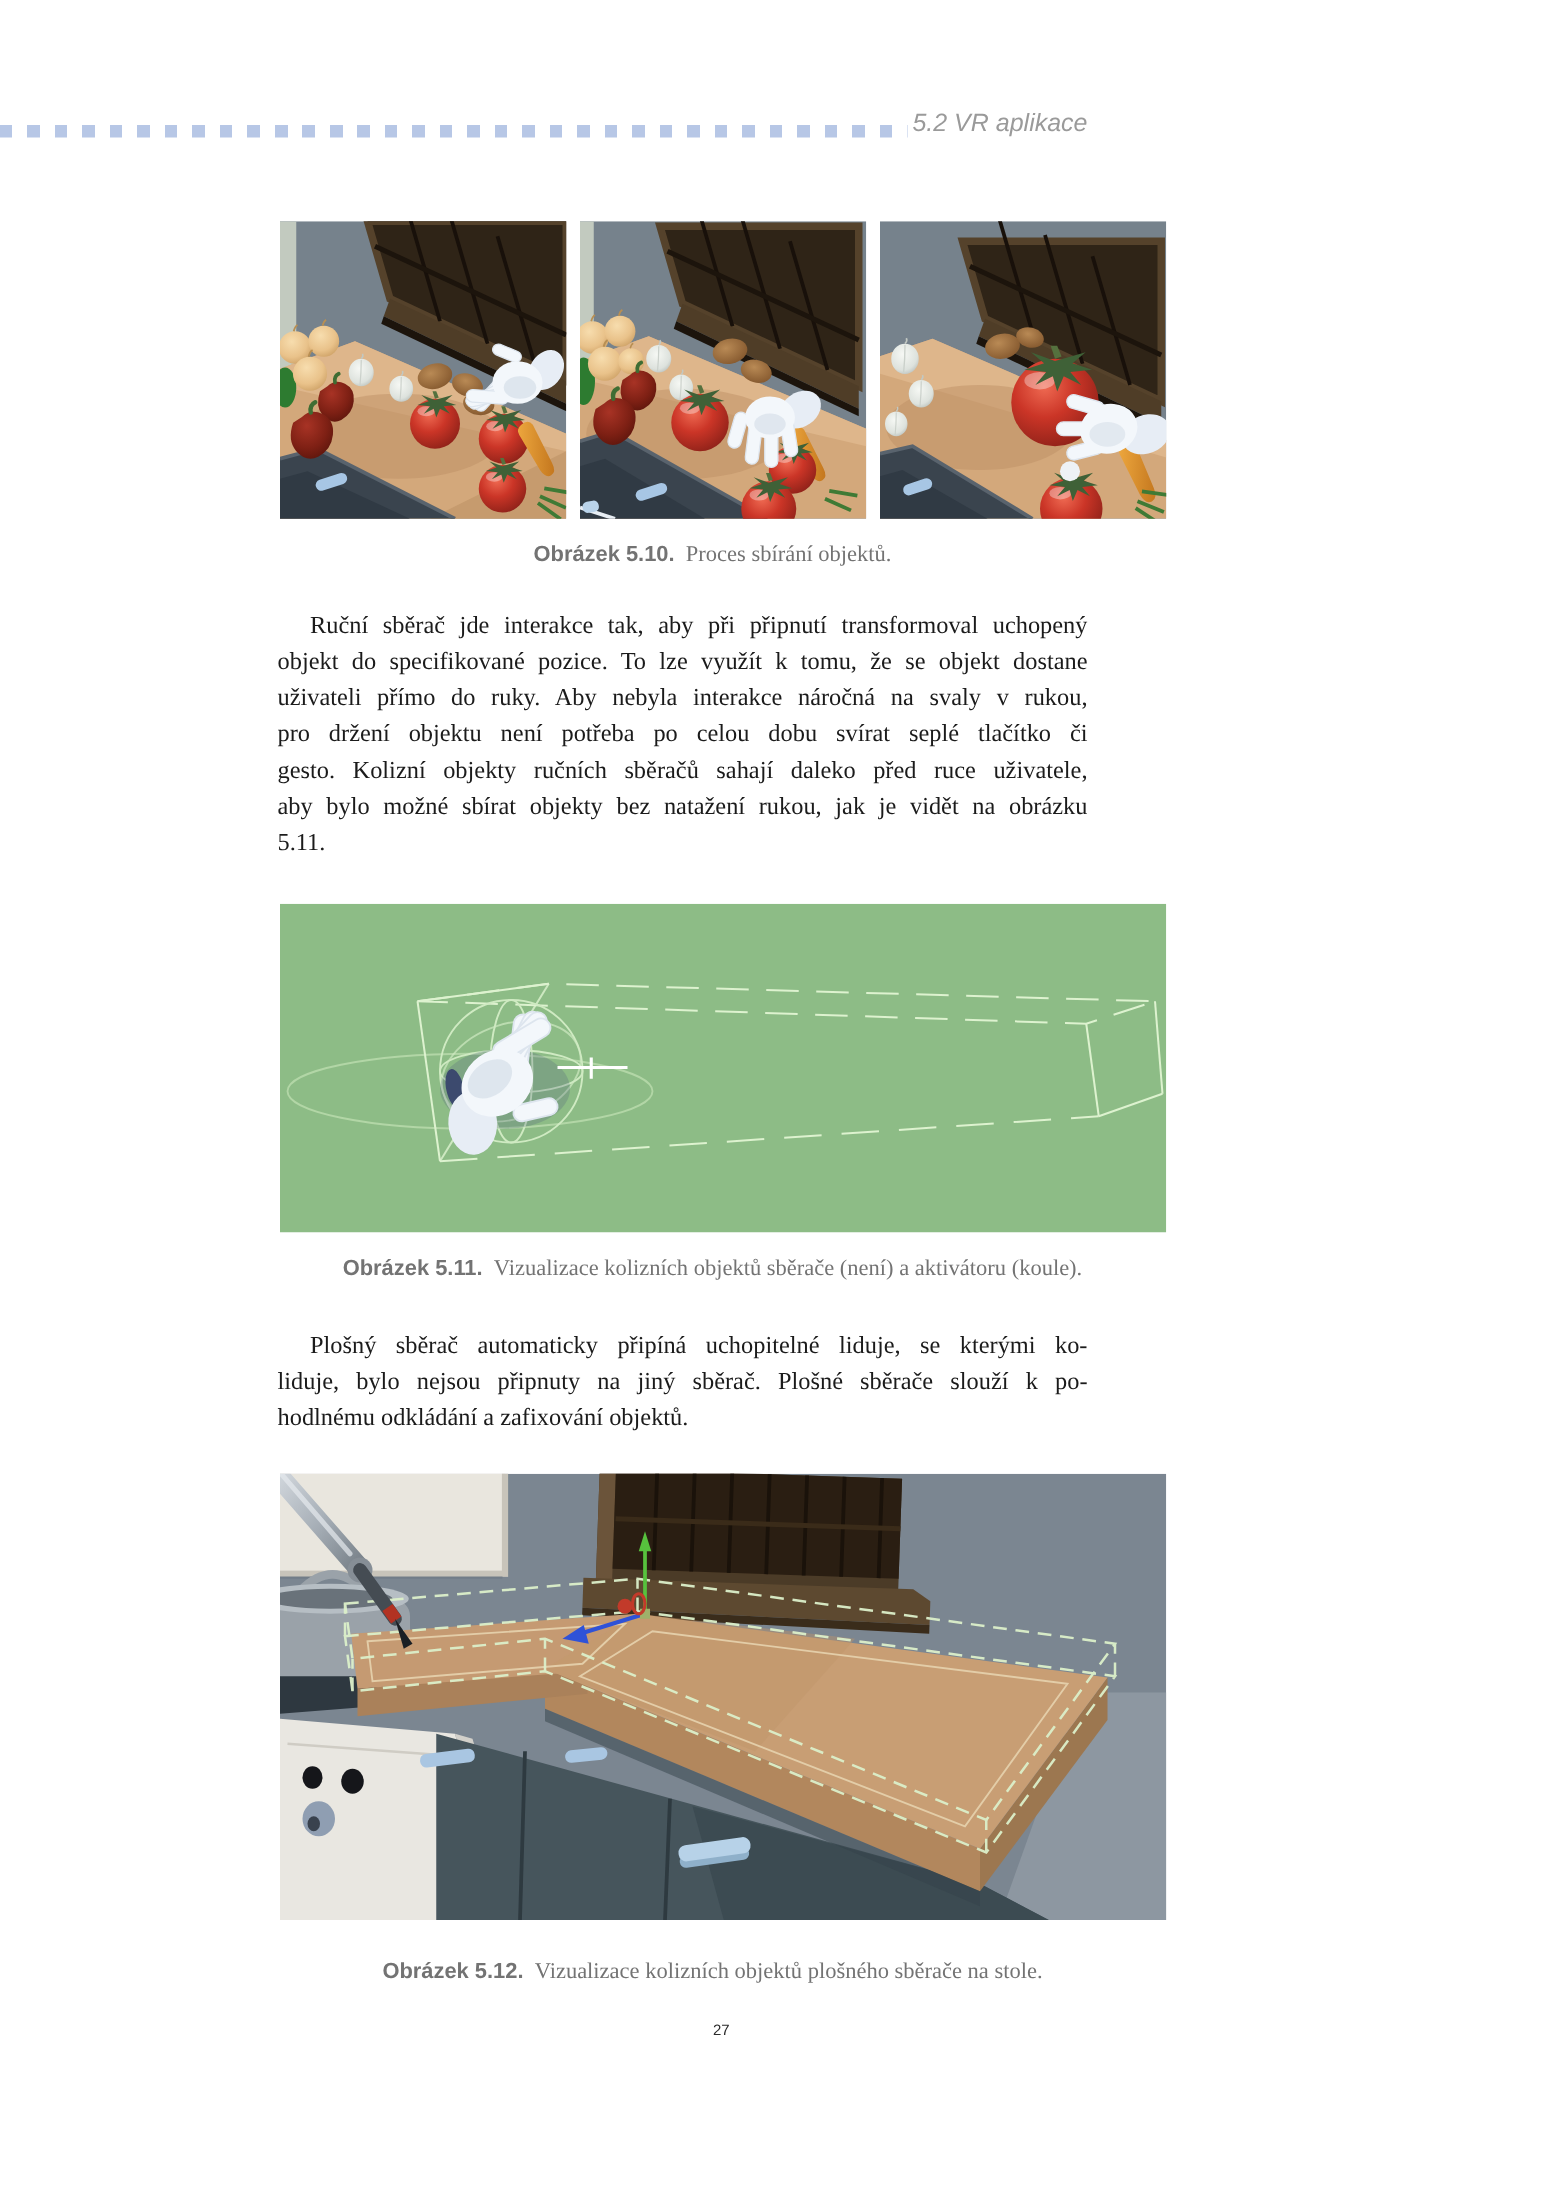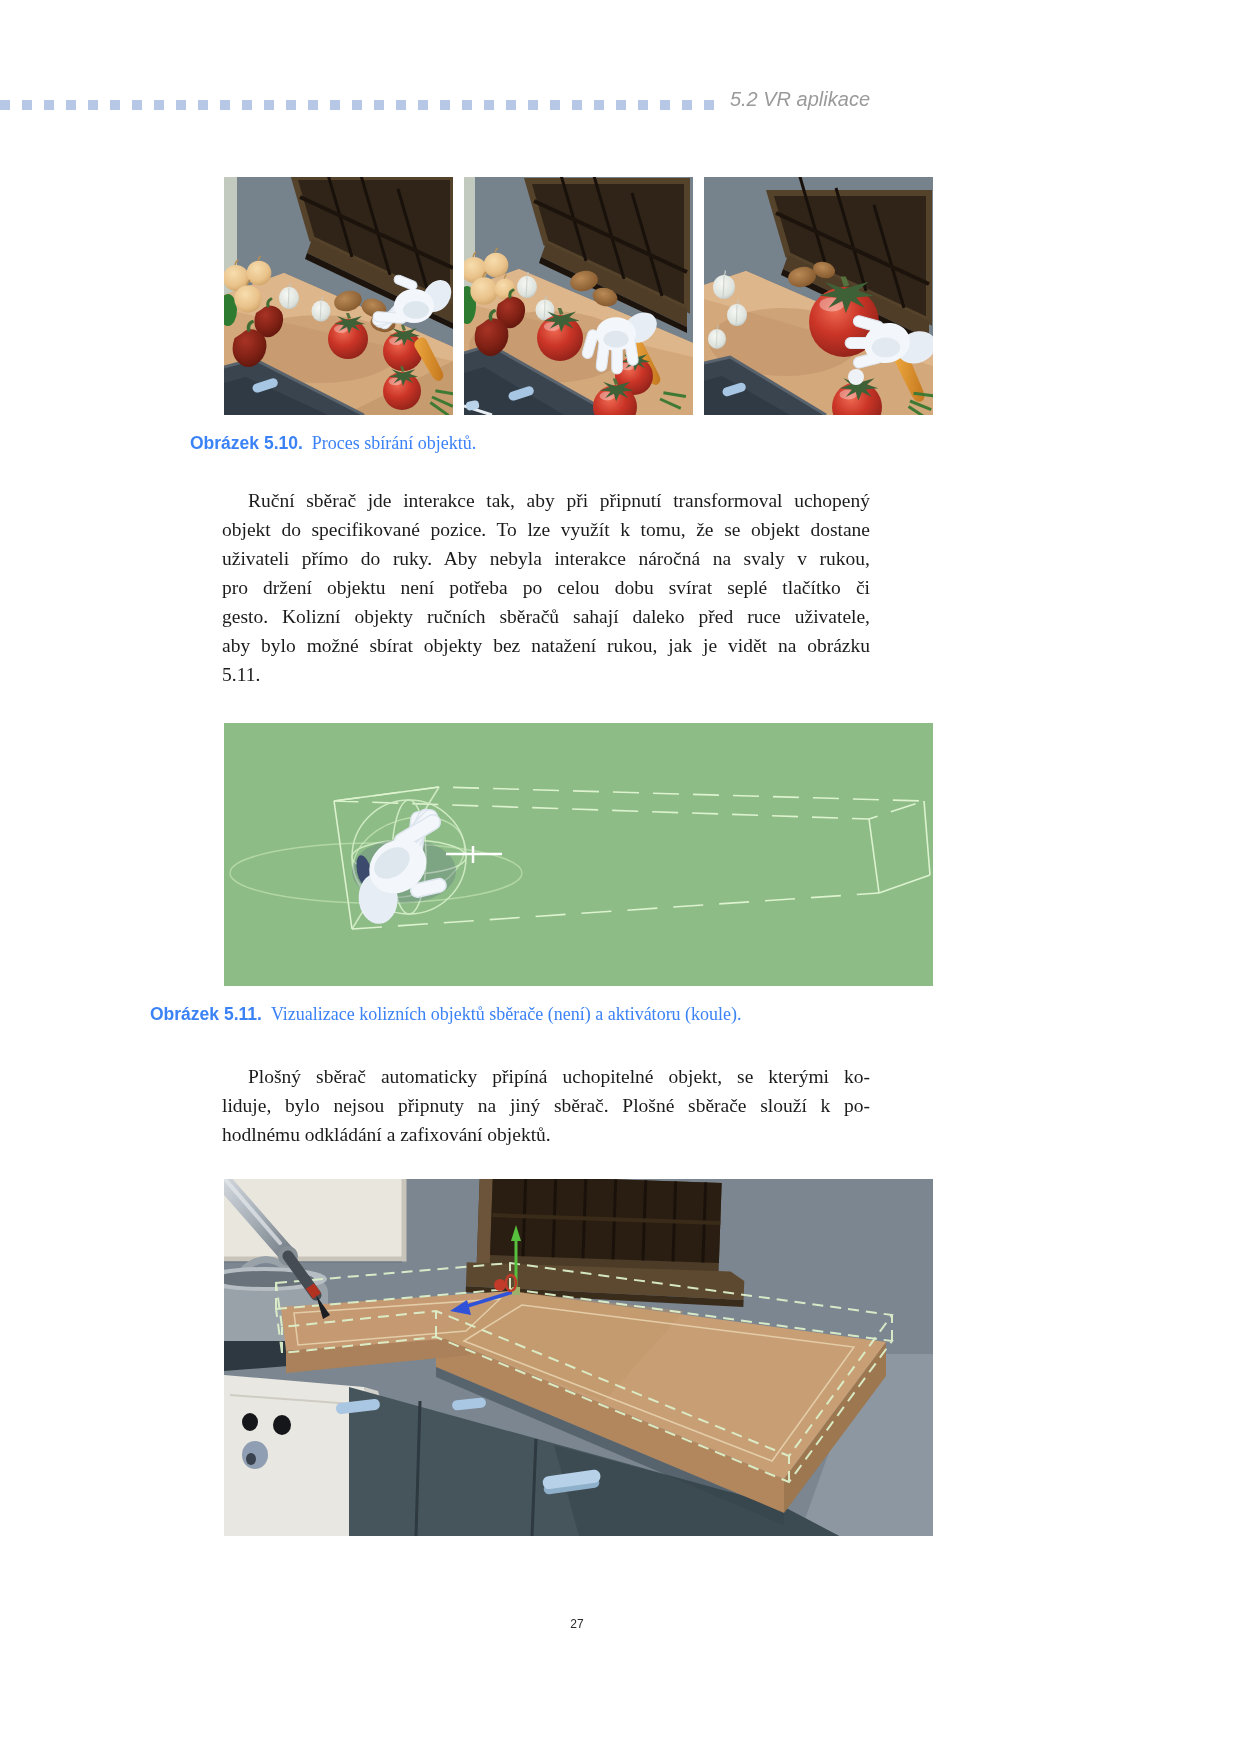--- a/index.html
+++ b/index.html
@@ -9,21 +9,21 @@
   .hdr-dots{position:absolute;left:0;top:100px;width:726px;height:10px;
             background:repeating-linear-gradient(to right,#b7c7e6 0 10px,transparent 10px 22px);}
   .hdr-sec{position:absolute;left:560px;top:88px;width:310px;text-align:right;
            font-family:"Liberation Sans",sans-serif;font-style:italic;font-size:20px;color:#9a9a9a;}
   
   .figrow{position:absolute;left:224px;top:177px;width:709px;height:238px;display:flex;gap:11px;}
   .figrow svg{display:block;}
   .fig11{position:absolute;left:224px;top:723px;width:709px;height:263px;}
   .fig12{position:absolute;left:224px;top:1179px;width:709px;height:357px;}
   
-  .caption{position:absolute;font-size:18px;color:#3b82f6;}
+  .caption{position:absolute;text-align:center;font-size:18px;color:#737373;}
   .cap510{left:190px;top:433px;width:760px;}
   .cap511{left:150px;top:1004px;width:840px;}
   .cap512{left:190px;top:1566px;width:760px;}
   .cap-label{font-family:"Liberation Sans",sans-serif;font-weight:bold;font-size:17.5px;margin-right:9px;}
   
   .para{position:absolute;left:222px;width:648px;font-size:19.5px;line-height:29px;}
   .p1{top:486px;} .p2{top:1062px;}
   .pline{text-align:justify;-moz-text-align-last:justify;text-align-last:justify;white-space:normal;height:29px;overflow:hidden;}
   .pline.first{padding-left:26px;}
   .pline.last{text-align:center;text-align-last:left;}
@@ -290,21 +290,21 @@
         <line x1="249" y1="123" x2="249" y2="140"></line>
       </g>
     </svg>
   </figure>
 
   <div class="caption cap511">
     <span class="cap-label">Obrázek 5.11.</span><span>Vizualizace kolizních objektů sběrače (není) a aktivátoru (koule).</span>
   </div>
 
   <div class="para p2">
-    <div class="pline first">Plošný sběrač automaticky připíná uchopitelné objekt, se kterými ko-</div>
+    <div class="pline first">Plošný sběrač automaticky připíná uchopitelné liduje, se kterými ko-</div>
     <div class="pline">liduje, bylo nejsou připnuty na jiný sběrač. Plošné sběrače slouží k po-</div>
     <div class="pline last">hodlnému odkládání a zafixování objektů.</div>
   </div>
 
   <figure class="fig12" style="margin:0">
     <svg viewBox="0 0 709 357" width="709" height="357">
       <rect width="709" height="357" fill="#7b8691"></rect>
       <polygon points="640,175 709,175 709,357 575,357" fill="#8d97a1"></polygon>
       <g>
         <rect x="-15" y="-20" width="195" height="100" fill="#e9e6de" stroke="#c8c4ba" stroke-width="5"></rect>
@@ -391,16 +391,19 @@
         <line x1="-8" y1="-6" x2="62" y2="74" stroke="url(#gArm)" stroke-width="17" stroke-linecap="round"></line>
         <line x1="-6" y1="-8" x2="56" y2="64" stroke="#e6eaee" stroke-width="4" stroke-linecap="round" opacity="0.7"></line>
         <circle cx="64" cy="77" r="10" fill="#868e96"></circle>
         <line x1="64" y1="77" x2="92" y2="116" stroke="#454c53" stroke-width="11" stroke-linecap="round"></line>
         <line x1="86" y1="107" x2="93" y2="117" stroke="#b23222" stroke-width="10"></line>
         <path d="M92 116 l14 20 -7 4 z" fill="#1b1f23"></path>
       </g>
     </svg>
   </figure>
 
+  <div class="caption cap512">
+    <span class="cap-label">Obrázek 5.12.</span><span>Vizualizace kolizních objektů plošného sběrače na stole.</span>
+  </div>
 
   <div class="pagenum">27</div>
 
 </div>
 
 </body></html>

